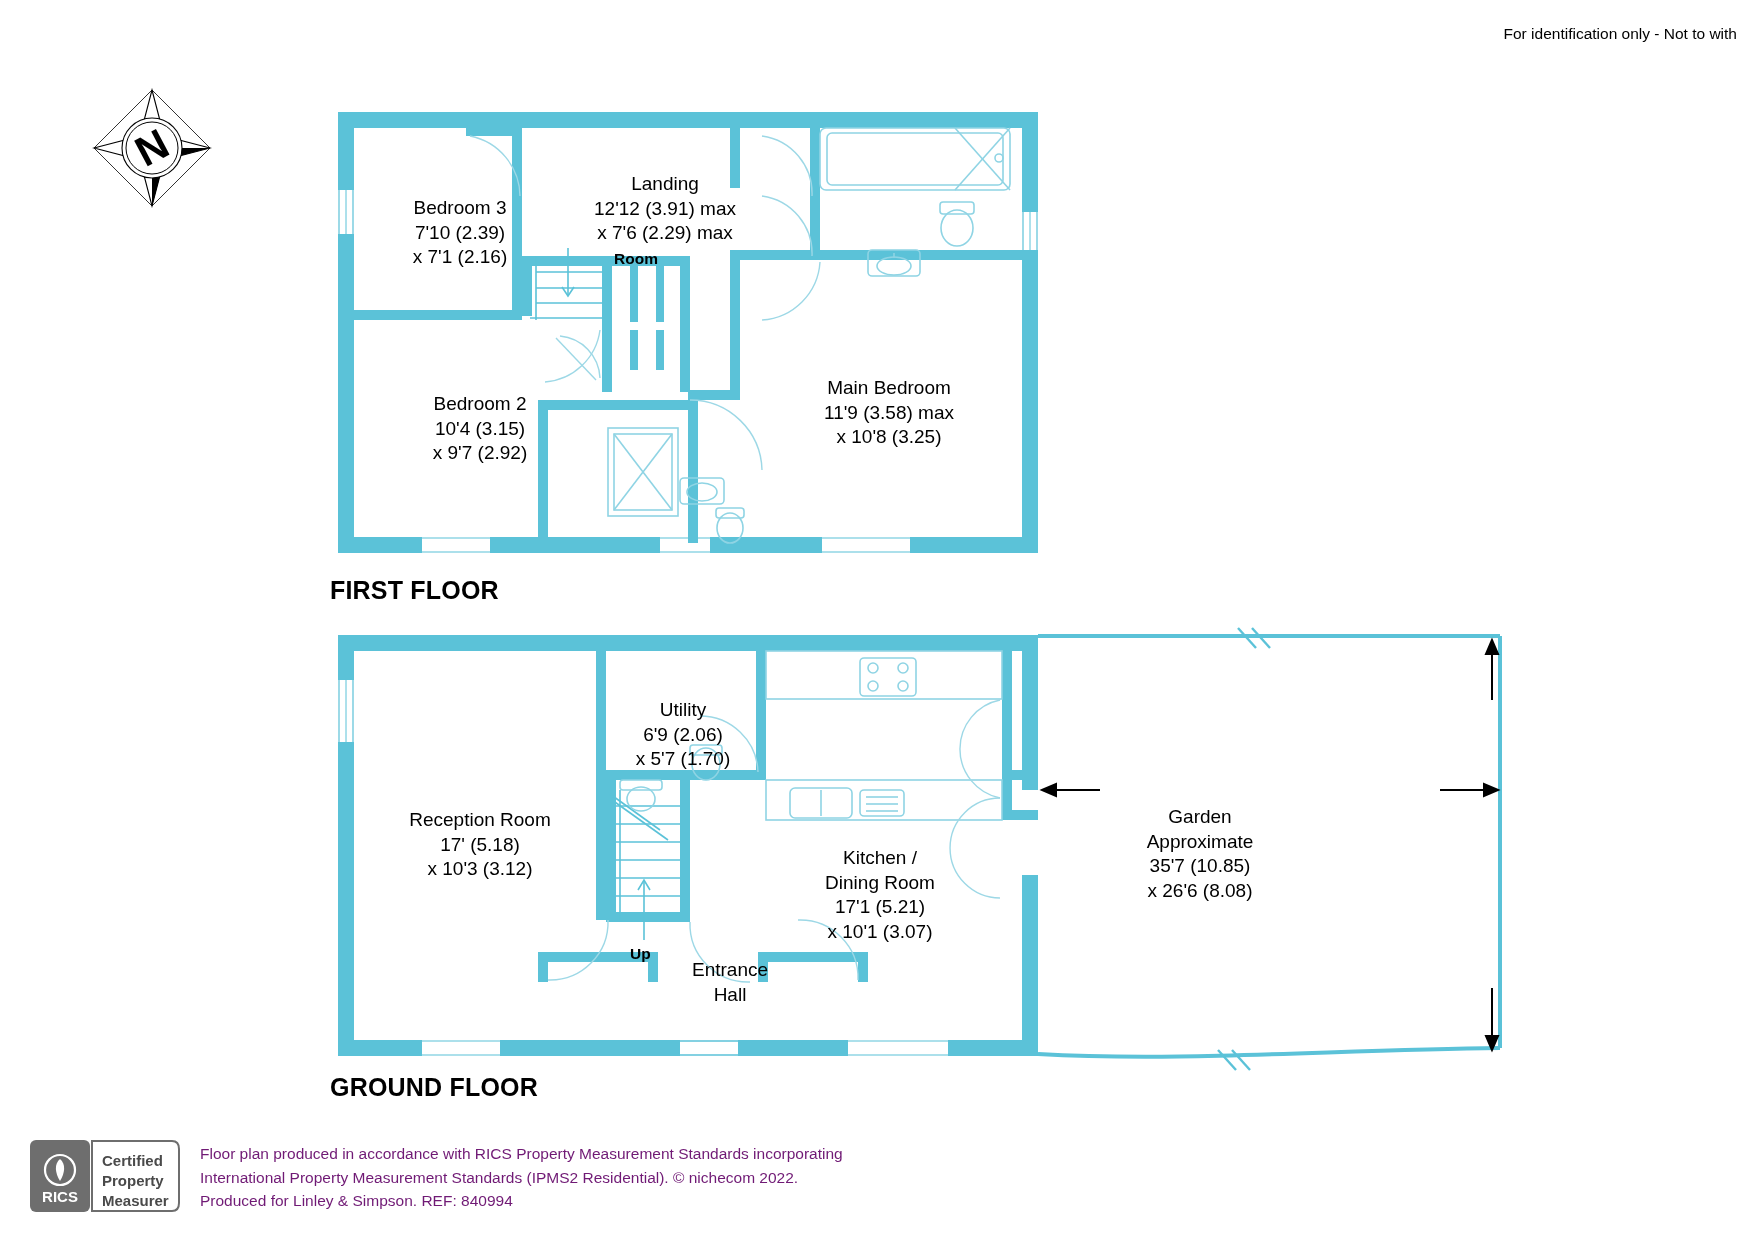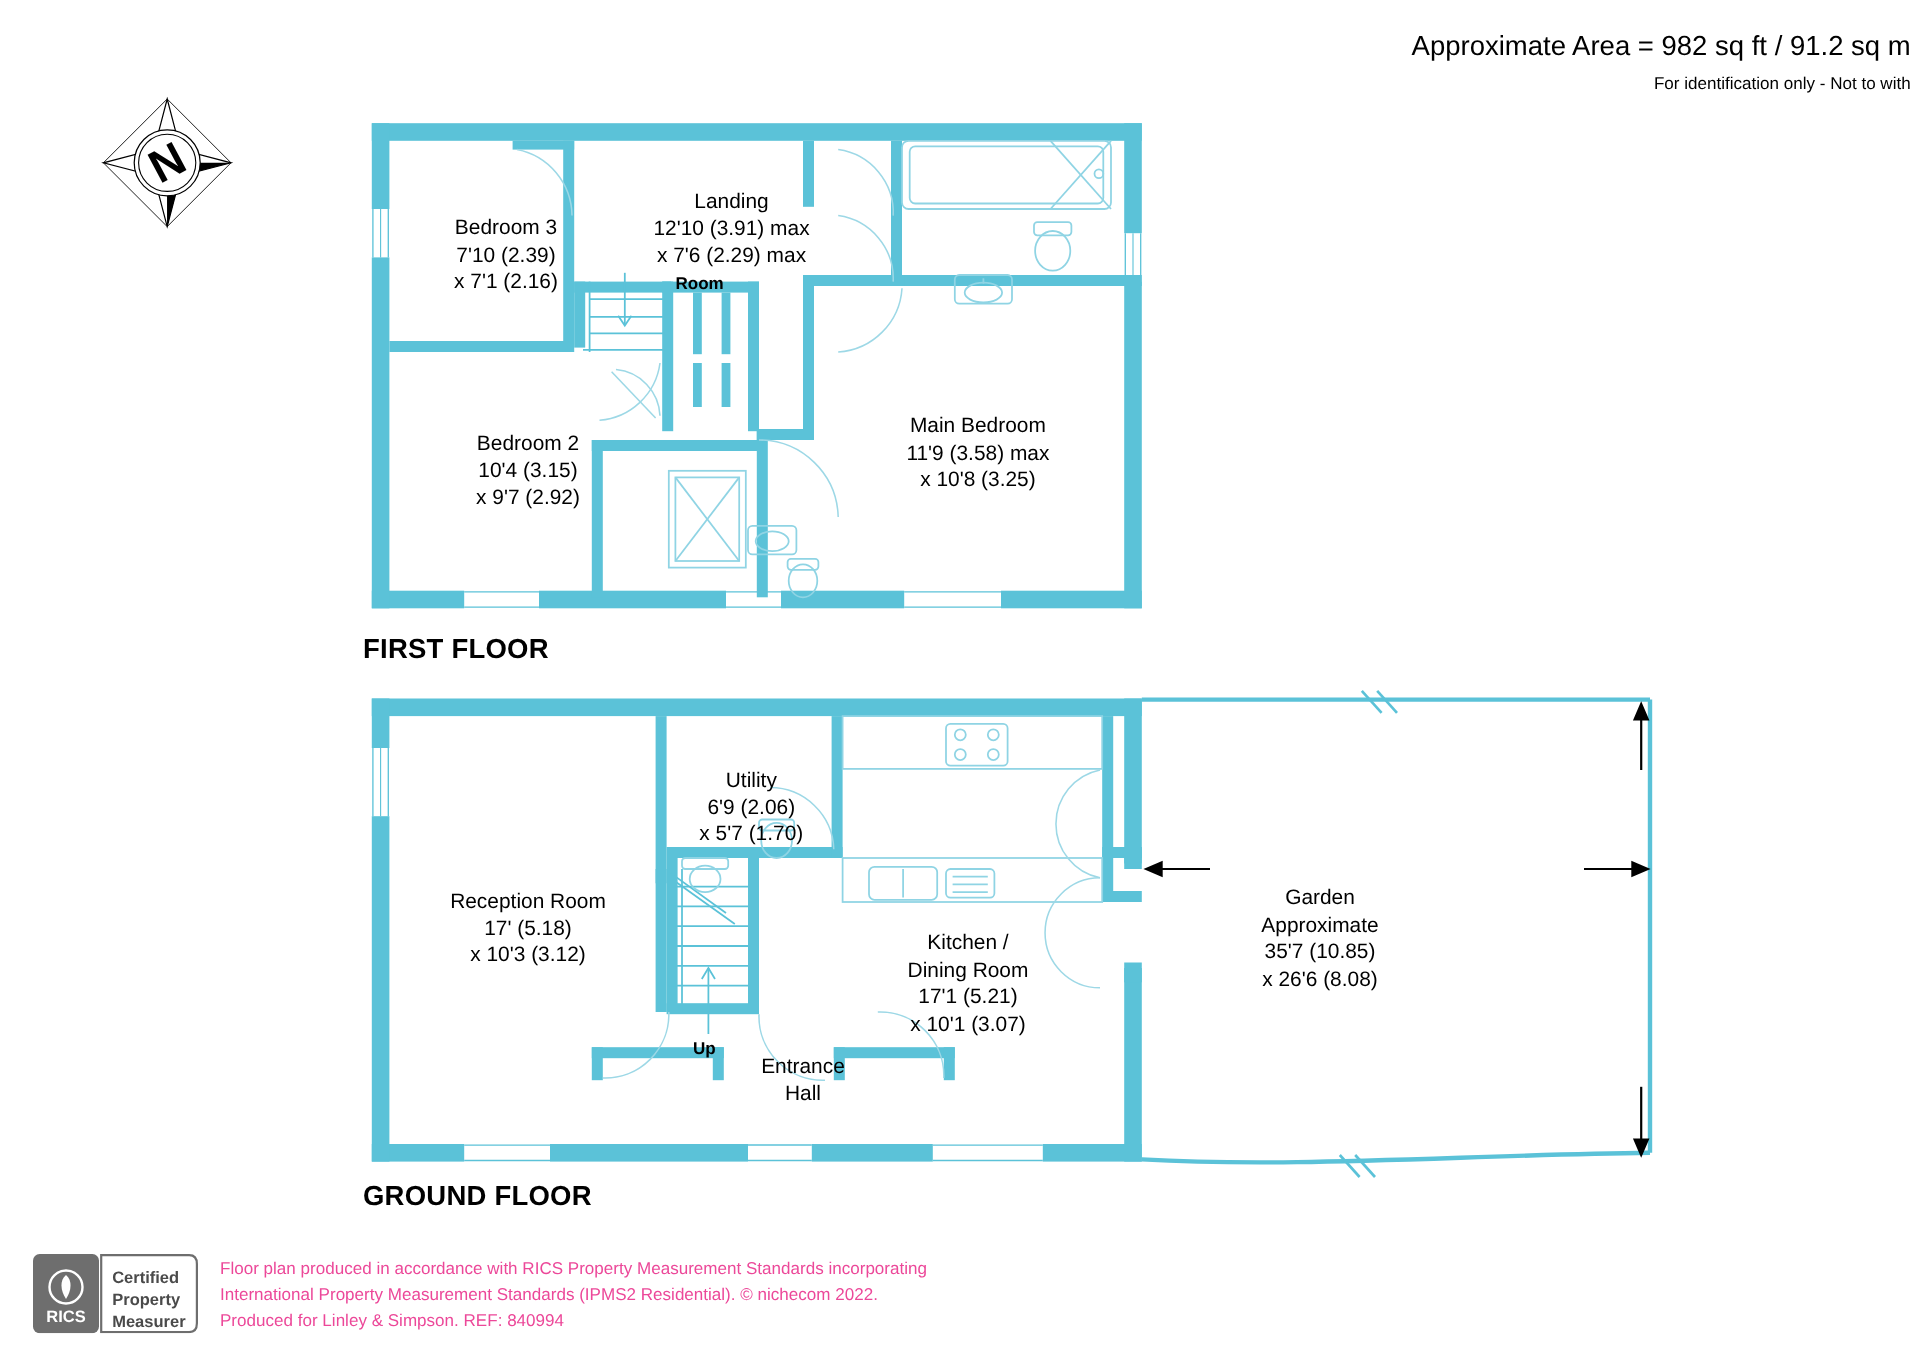--- a/index.html
+++ b/index.html
@@ -89,30 +89,29 @@
   }
   #rics-badge {
     width: 150px; height: 72px;
     display: flex;
     flex-shrink: 0;
   }
   #footer-text {
     margin-left: 20px;
     font-size: 15.5px;
     line-height: 1.52;
-    color: #ec4899;
+    color: #701a75;
     padding-top: 2px;
   }
   #footer-text div { white-space: nowrap; }
 </style>
 </head>
 <body>
 
 <div id="header">
-  <div id="subtitle">Approximate Area = 982 sq ft / 91.2 sq m</div>
   <div id="disclaimer">For identification only - Not to with</div>
 </div>
 
 <div id="compass">
   <svg viewBox="0 0 120 120" width="120" height="120">
 
     <polygon points="60,2 72,48 118,60 72,72 60,118 48,72 2,60 48,48" fill="#ffffff" stroke="#000" stroke-width="1.1"></polygon>
 
     <line x1="60" y1="2" x2="2" y2="60" stroke="#000" stroke-width="0.8"></line>
     <line x1="60" y1="2" x2="118" y2="60" stroke="#000" stroke-width="0.8"></line>
@@ -387,21 +386,21 @@
 </svg>
 
 <div class="room-label" style="left:380px; top:196px; width:160px;">
   <span class="rname">Bedroom 3</span>
   <span class="rdim">7'10 (2.39)</span>
   <span class="rdim">x 7'1 (2.16)</span>
 </div>
 
 <div class="room-label" style="left:555px; top:172px; width:220px;">
   <span class="rname">Landing</span>
-  <span class="rdim">12'10 (3.91) max</span>
+  <span class="rdim">12'12 (3.91) max</span>
   <span class="rdim">x 7'6 (2.29) max</span>
 </div>
 
 <div class="small-note" style="left:614px; top:250px;">Room</div>
 
 <div class="room-label" style="left:390px; top:392px; width:180px;">
   <span class="rname">Bedroom 2</span>
   <span class="rdim">10'4 (3.15)</span>
   <span class="rdim">x 9'7 (2.92)</span>
 </div>

